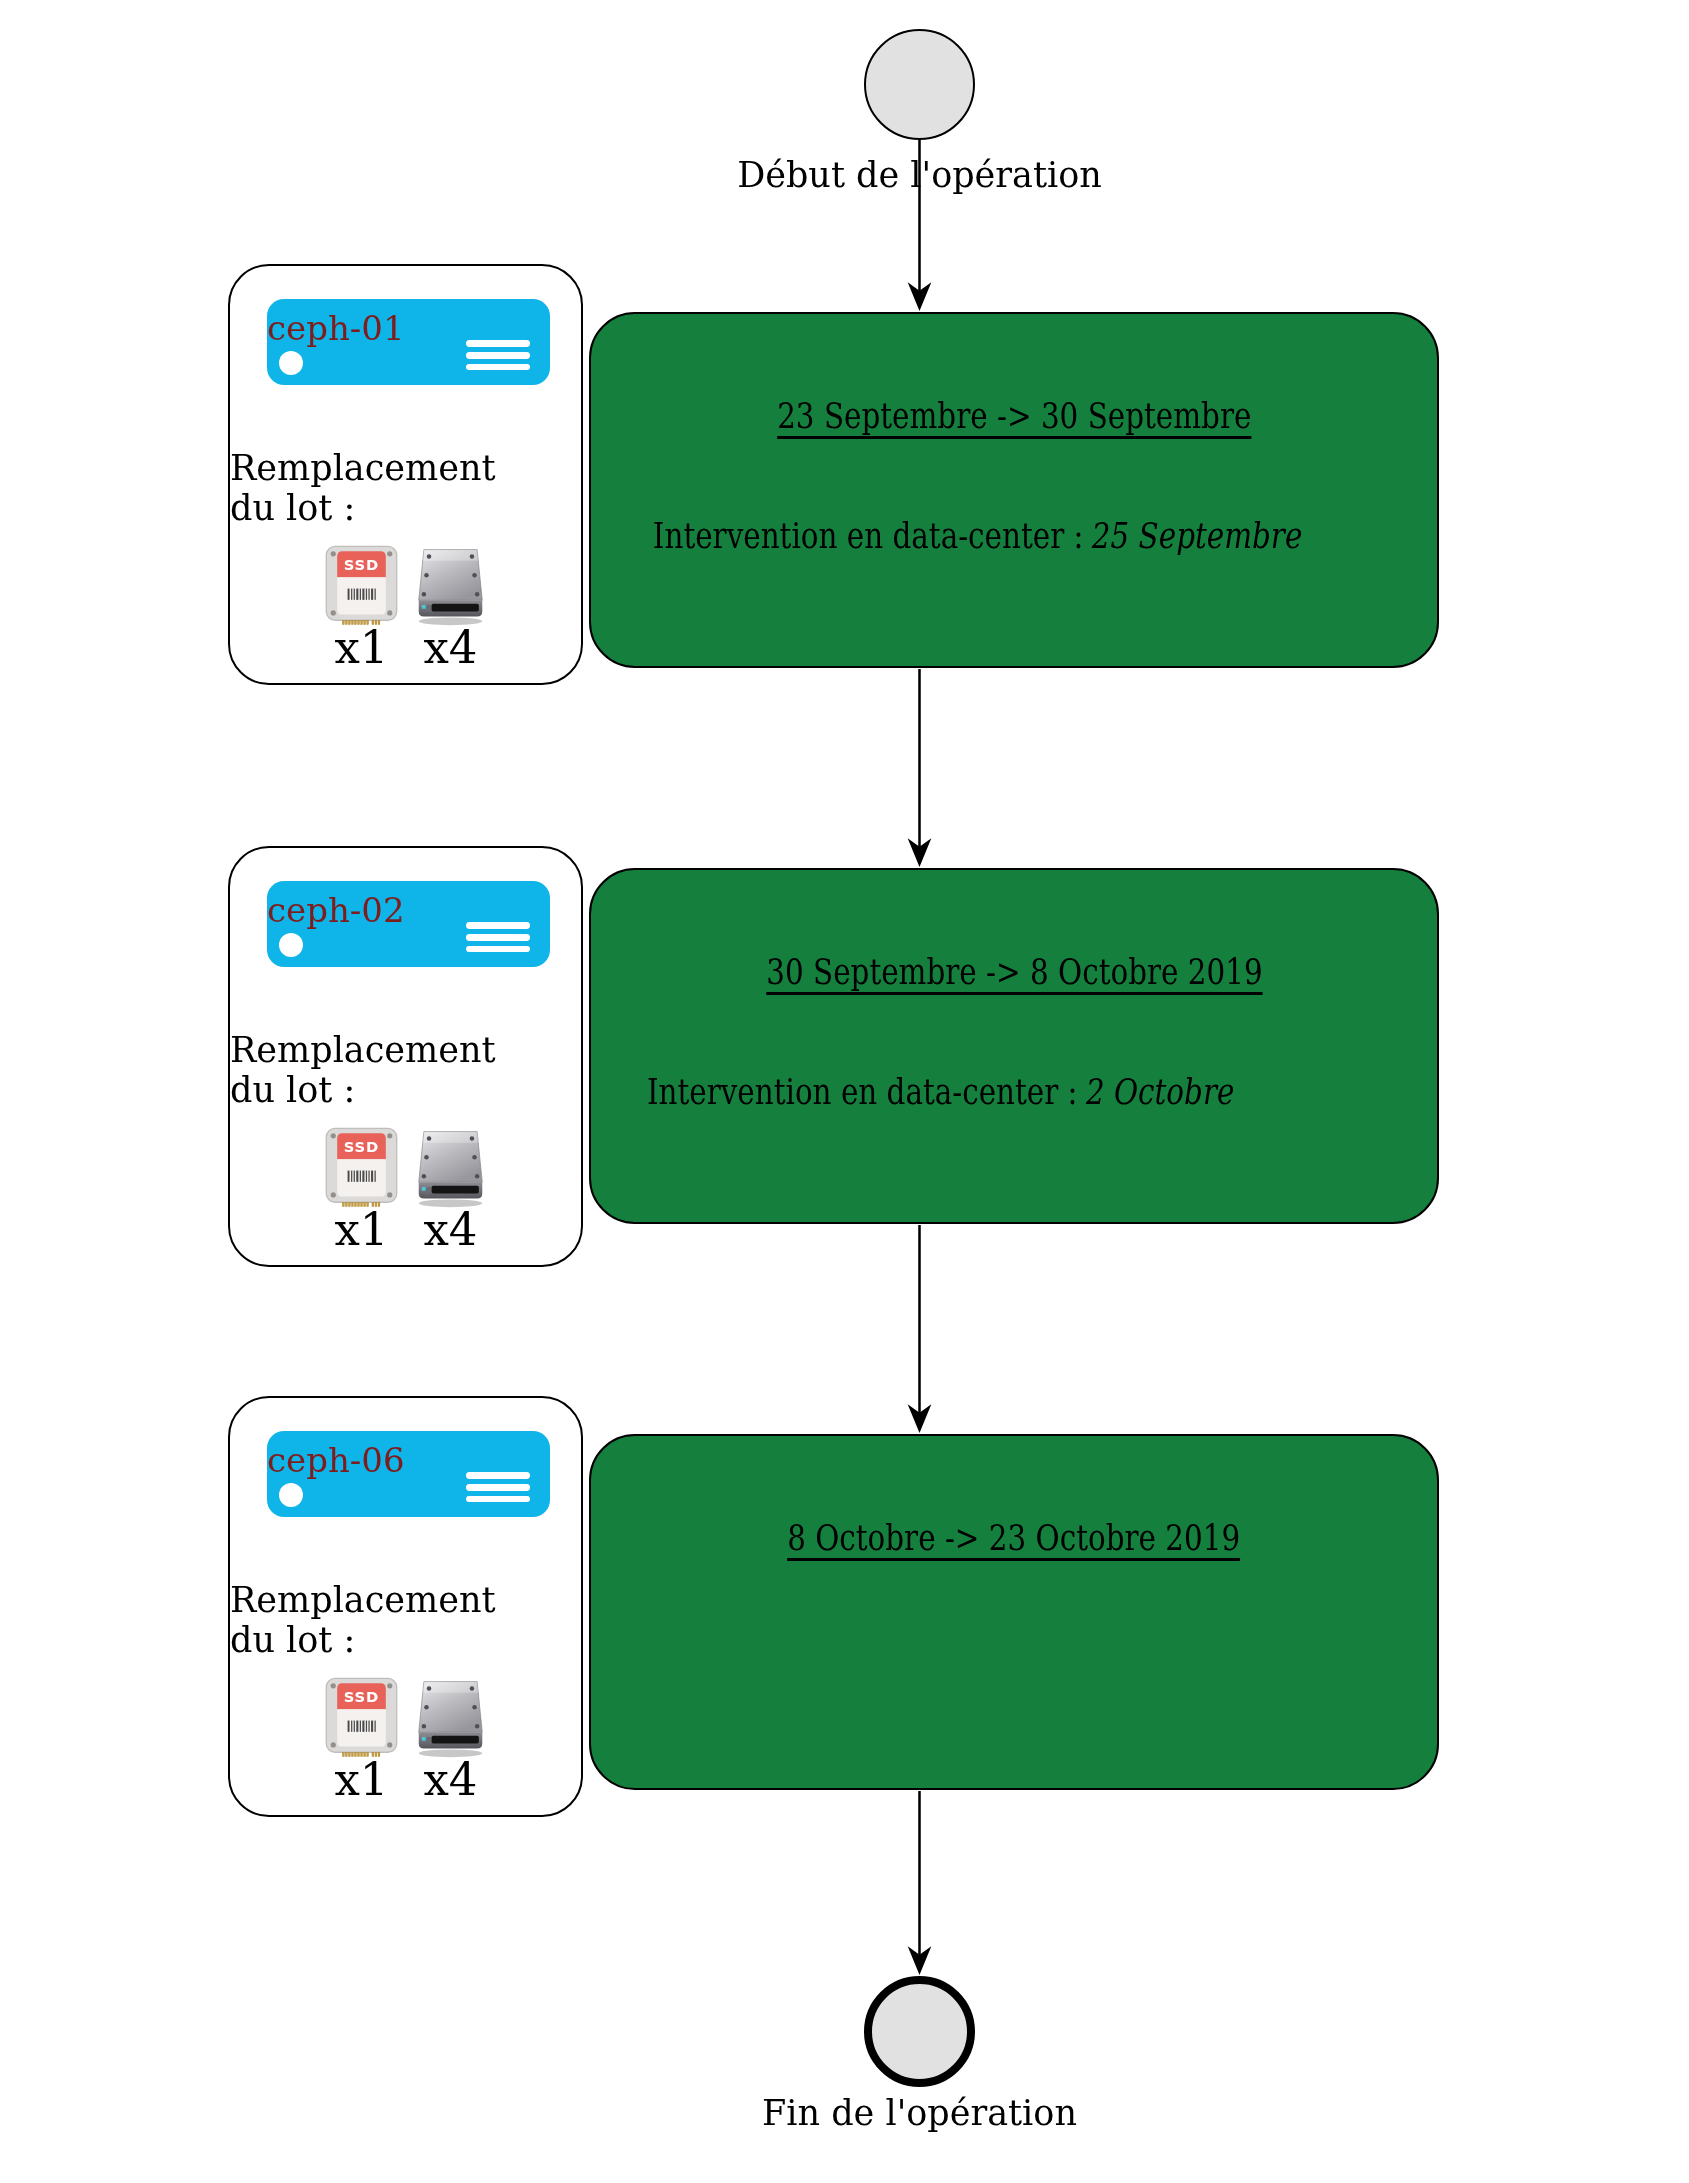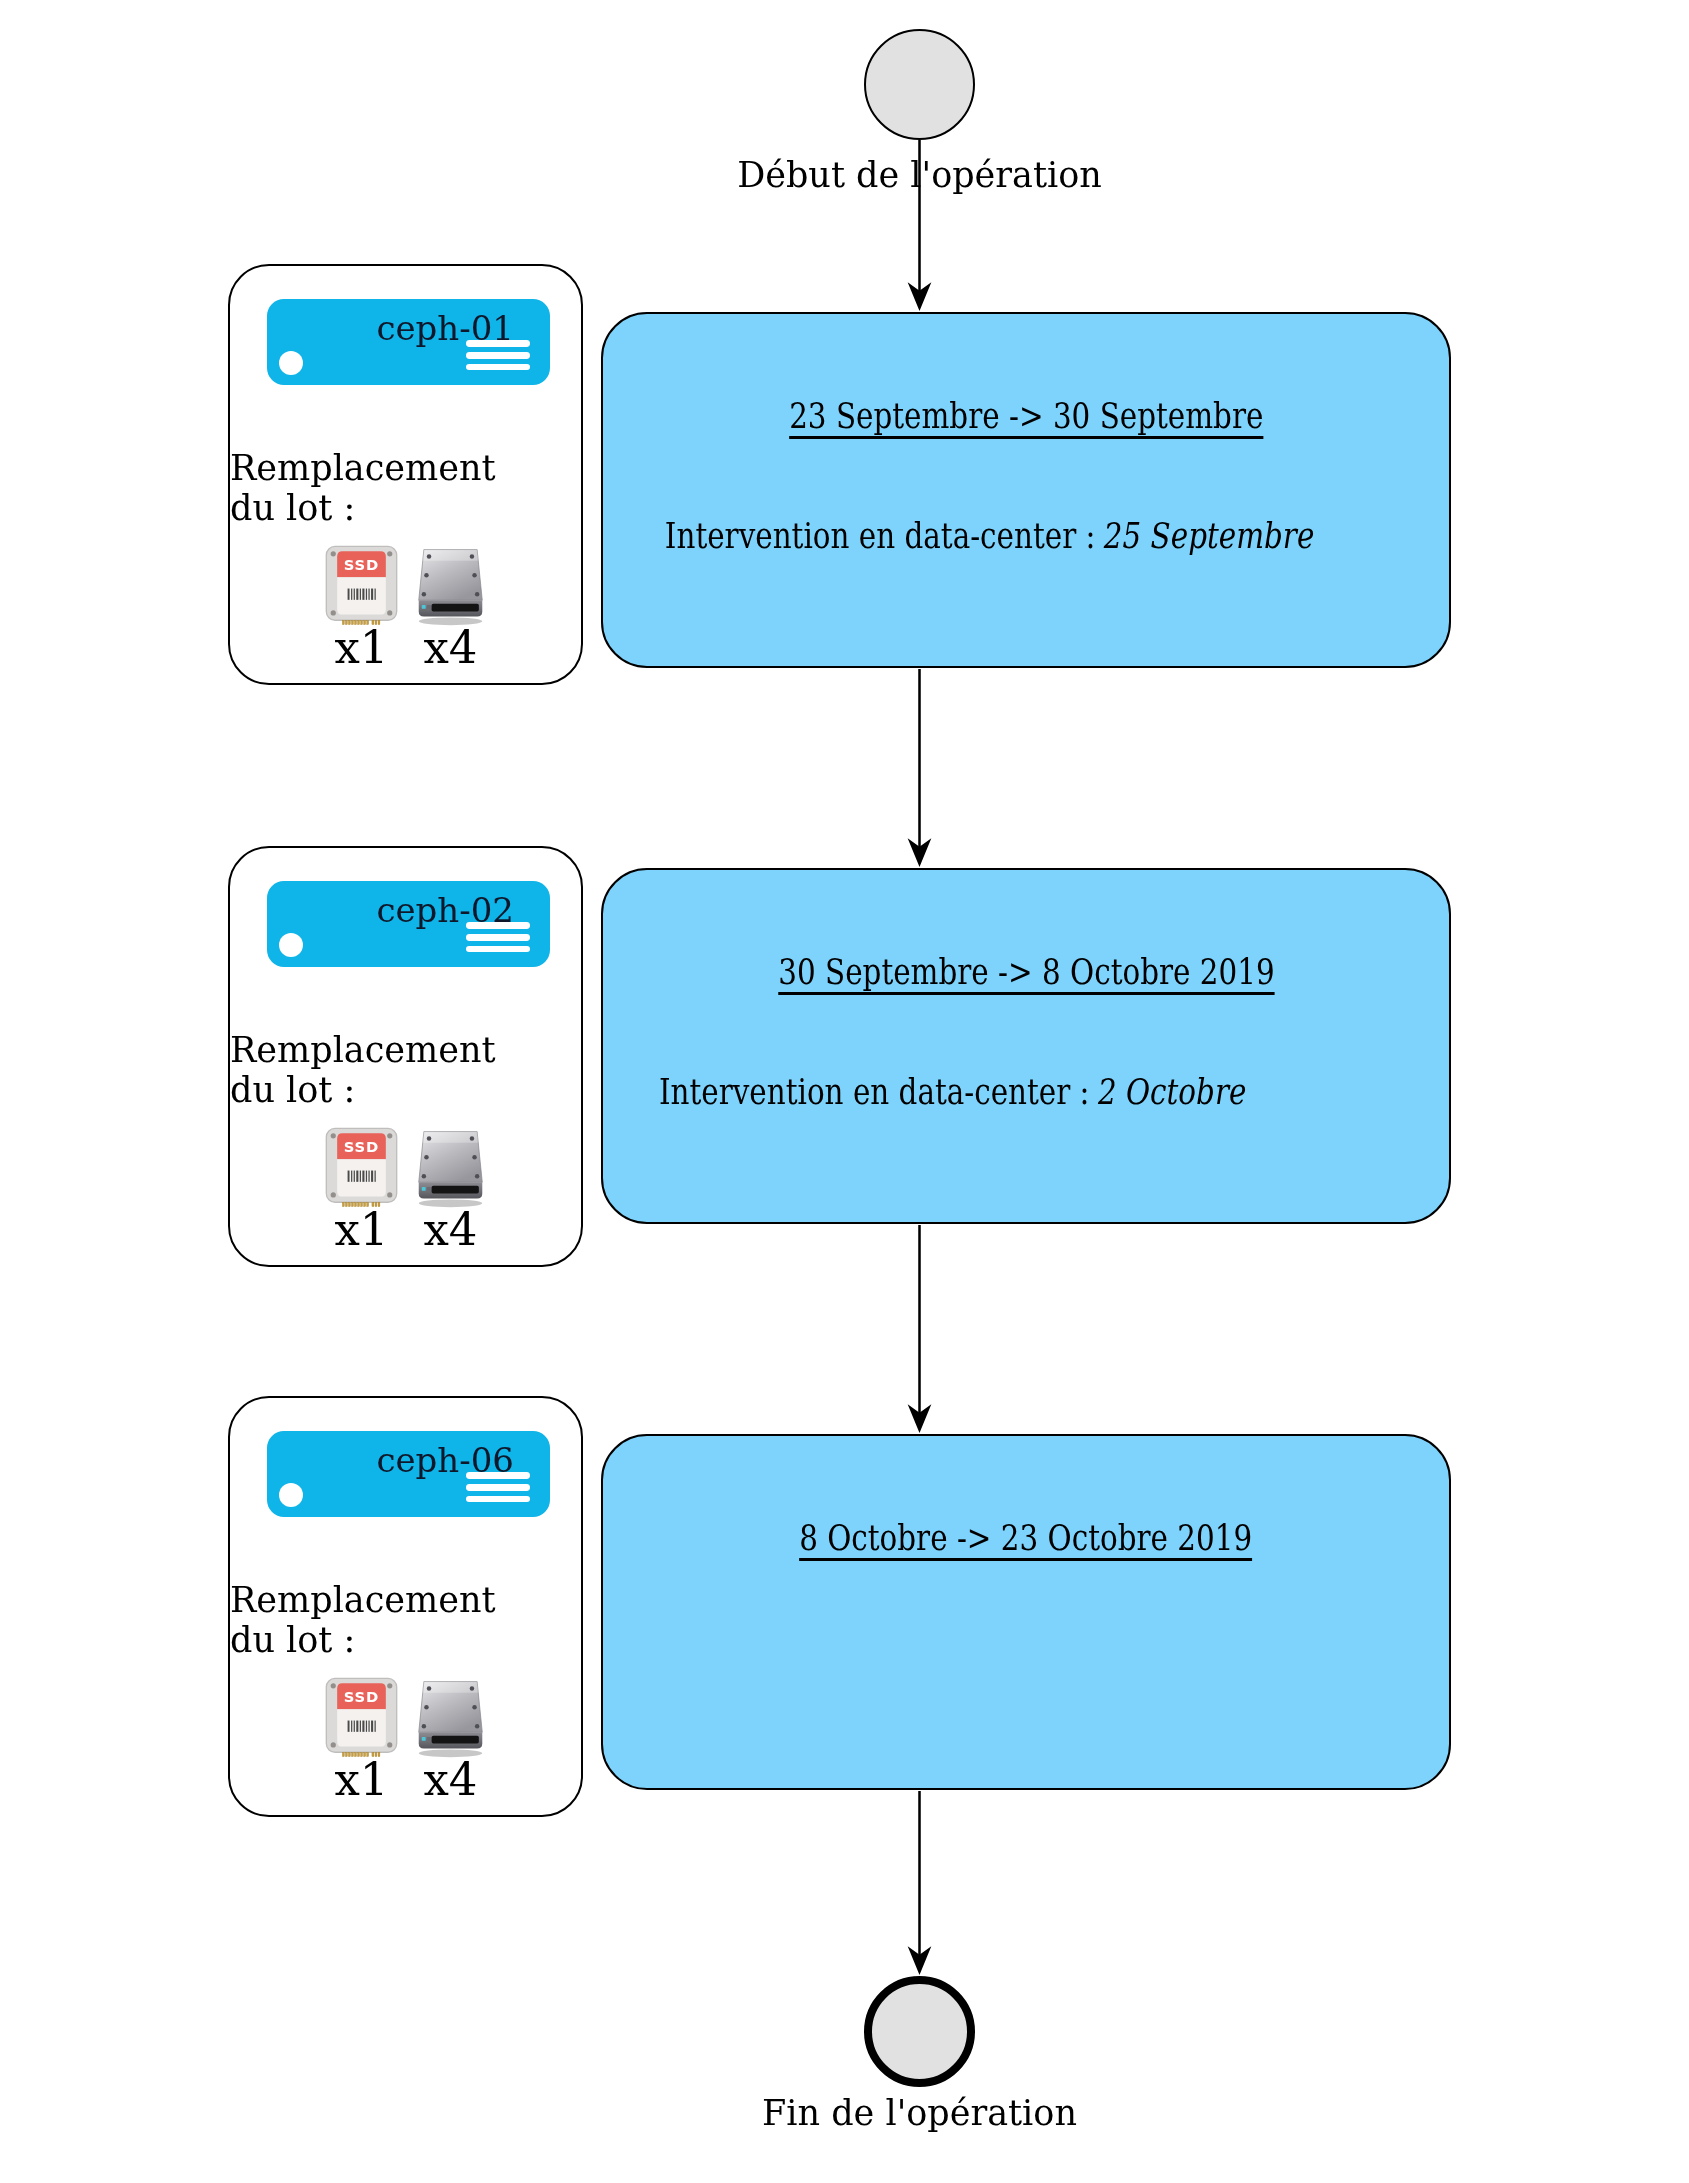--- a/index.html
+++ b/index.html
@@ -42,22 +42,21 @@
   .arrow polygon{fill:#000;}
   
   .box{
     position:absolute;
     left:589px;
     width:850px;
     height:356px;
     box-sizing:border-box;
     border:2.5px solid #000;
     border-radius:46px;
-    background:#7dd3fc;
-    margin-left:12px;
+    background:#15803d;
   }
   #box1{top:312px;}
   #box2{top:868px;}
   #box3{top:1434px;}
   .box .period{
     position:absolute;
     top:81px;
     width:100%;
     text-align:center;
     font-size:35px;
@@ -104,24 +103,24 @@
     width:283px;
     height:86px;
     border-radius:17px;
     background:var(--accent-cyan,#0fb4e8);
   }
   .header .name{
     position:absolute;
     left:0;
     top:10px;
     width:247px;
-    text-align:right;
+    text-align:left;
     font-size:34px;
     line-height:39px;
-    color:#0f172a;
+    color:#7f1d1d;
   }
   .header .dot{
     position:absolute;
     left:12px;
     top:52px;
     width:24px;
     height:24px;
     border-radius:50%;
     background:#fff;
   }

